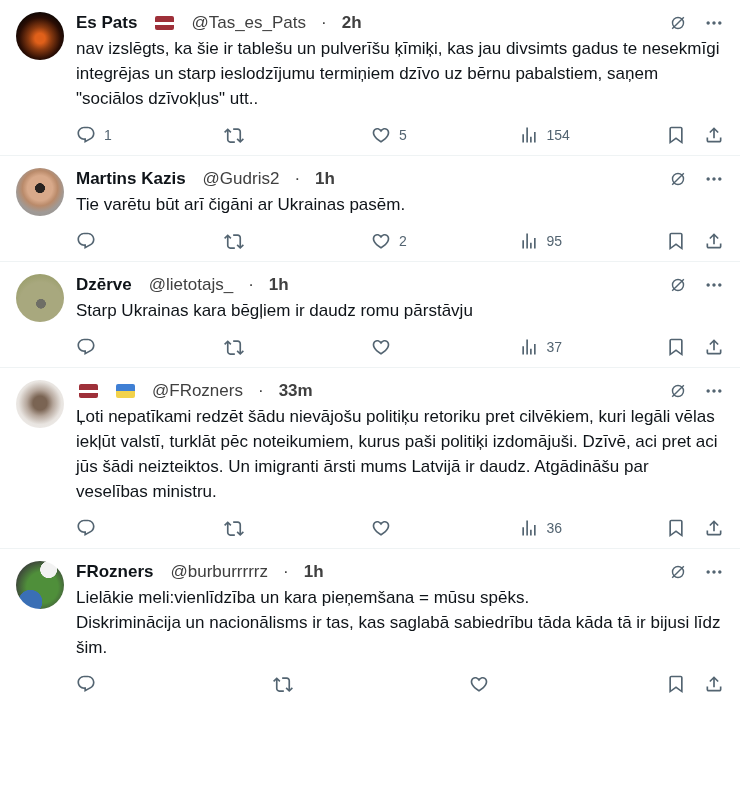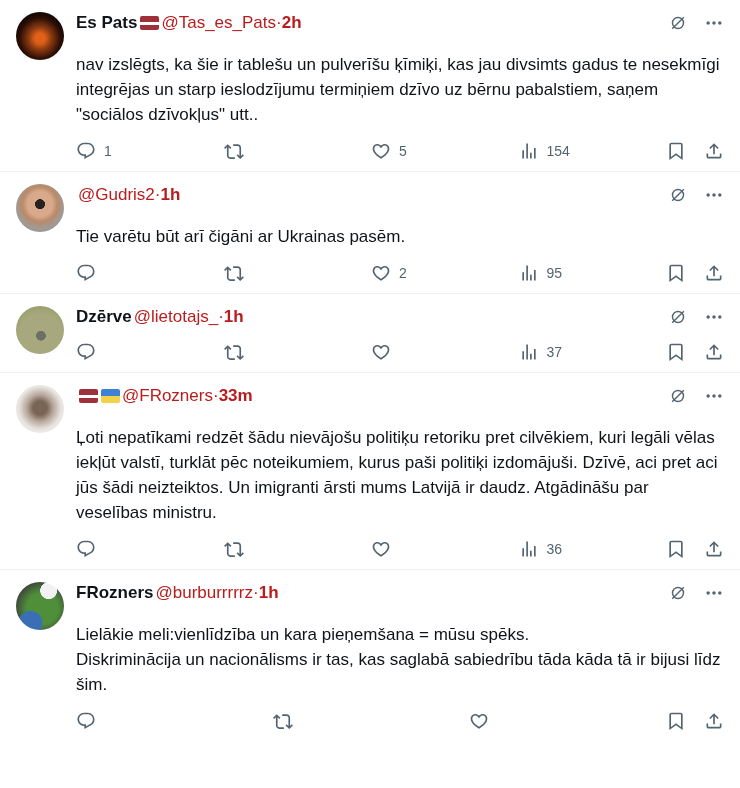--- a/index.html
+++ b/index.html
@@ -24,34 +24,34 @@
   }
   .avatar-0 { background: radial-gradient(circle at 50% 55%, #e0601a 0 14%, #8a3a10 32%, #2a0d04 58%, #050505 80%); }
   .avatar-1 { background: radial-gradient(circle at 50% 42%, #272220 0 13%, #d8a98a 14% 34%, #b98a6a 48%, #a09a96 66%, #8f8f8f 100%); }
   .avatar-2 { background: radial-gradient(circle at 52% 62%, #6e6e66 0 12%, #a8a87e 13% 55%, #9da06f 75%, #8f9465 100%); }
   .avatar-3 { background: radial-gradient(circle at 50% 48%, #7a6453 0 20%, #b5a69b 38%, #e8e4e0 62%, #f7f6f5 100%); }
   .avatar-4 { background:
       radial-gradient(circle at 68% 18%, #f2f2f2 0 16%, rgba(242,242,242,0) 17%),
       radial-gradient(circle at 30% 85%, #3a6fb5 0 22%, rgba(58,111,181,0) 23%),
       radial-gradient(circle at 55% 55%, #4f8f3a 0 42%, #3b3b3b 78%, #2b2b2b 100%); }
   .body { flex: 1 1 auto; min-width: 0; }
-  .header { display: flex; align-items: center; gap: 0; font-size: 17px; line-height: 22px; white-space: nowrap; }
+  .header { display: flex; align-items: center; gap: 15px; font-size: 17px; line-height: 22px; white-space: nowrap; }
   .name { font-weight: 700; color: #0f1419; cursor: pointer; }
-  .handle, .dot, .time { color: #b91c1c; }
+  .handle, .dot, .time { color: #404040; }
   .handle { margin-left: 2px; cursor: pointer; }
   .time { cursor: pointer; font-weight: bold; }
   .flag {
     display: inline-block; width: 19px; height: 14px;
     border-radius: 2px; margin-left: 3px; vertical-align: -1px;
   }
   .flag-lv { background: linear-gradient(180deg, #9e3039 0 40%, #ffffff 40% 62%, #9e3039 62% 100%); }
   .flag-ua { background: linear-gradient(180deg, #3f7fd4 0 50%, #f2d24b 50% 100%); }
   .header-icons { margin-left: auto; display: flex; align-items: center; gap: 16px; color: #536471; }
   .icon-btn { cursor: pointer; display: inline-flex; }
-  .text { font-size: 17px; line-height: 25px; margin-top: 18px; word-wrap: break-word; }
+  .text { font-size: 17px; line-height: 25px; margin-top: 2px; word-wrap: break-word; }
   .actions {
     display: flex; align-items: center;
     margin-top: 12px; color: #536471; height: 24px;
   }
   .action {
     flex: 1 1 0; display: flex; align-items: center; gap: 8px;
     font-size: 14px; cursor: pointer; min-width: 0;
   }
   .action-right { flex: 0 0 auto; display: flex; align-items: center; gap: 18px; }
   svg.ico { width: 20px; height: 20px; fill: currentColor; display: block; }
@@ -154,20 +154,21 @@
             </span>
         </div>
       </div>
     </div>
   </article>
 
   <article class="tweet">
     <div class="avatar avatar-1"></div>
     <div class="body">
       <div class="header">
+        <span class="name">Martins Kazis</span>
         <span class="handle">@Gudris2</span>
         <span class="dot">·</span>
         <span class="time">1h</span>
         <span class="header-icons">
           <span class="icon-btn">
               <svg class="ico-stroke">
                 <use href="#i-hide"></use>
               </svg>
             </span>
           <span class="icon-btn">
@@ -233,20 +234,21 @@
                 <use href="#i-hide"></use>
               </svg>
             </span>
           <span class="icon-btn">
               <svg class="ico">
                 <use href="#i-more"></use>
               </svg>
             </span>
         </span>
       </div>
+      <div class="text">Starp Ukrainas kara bēgļiem ir daudz romu pārstāvju</div>
       <div class="actions">
         <div class="action">
             <svg class="ico">
               <use href="#i-reply"></use>
             </svg>
             <span class="count"></span>
           </div>
         <div class="action">
             <svg class="ico">
               <use href="#i-repost"></use>

